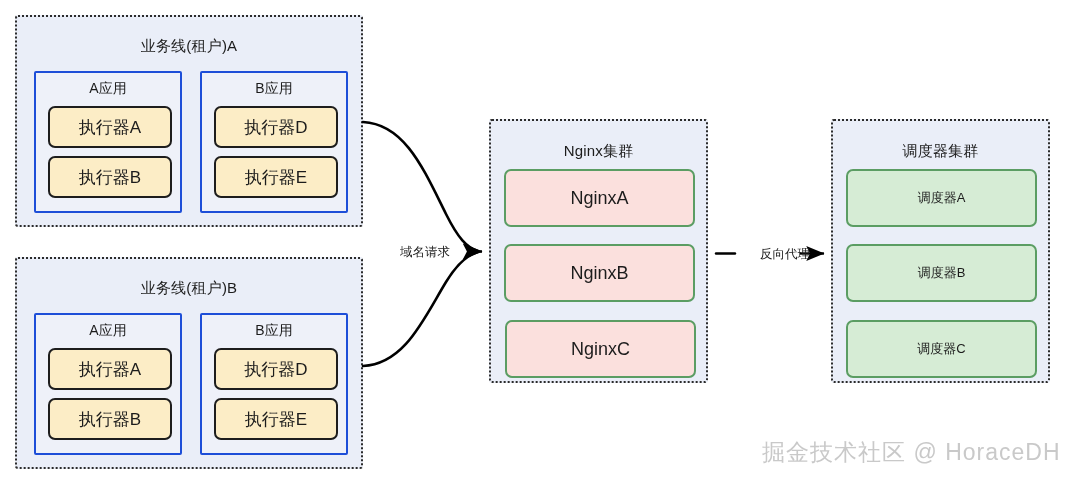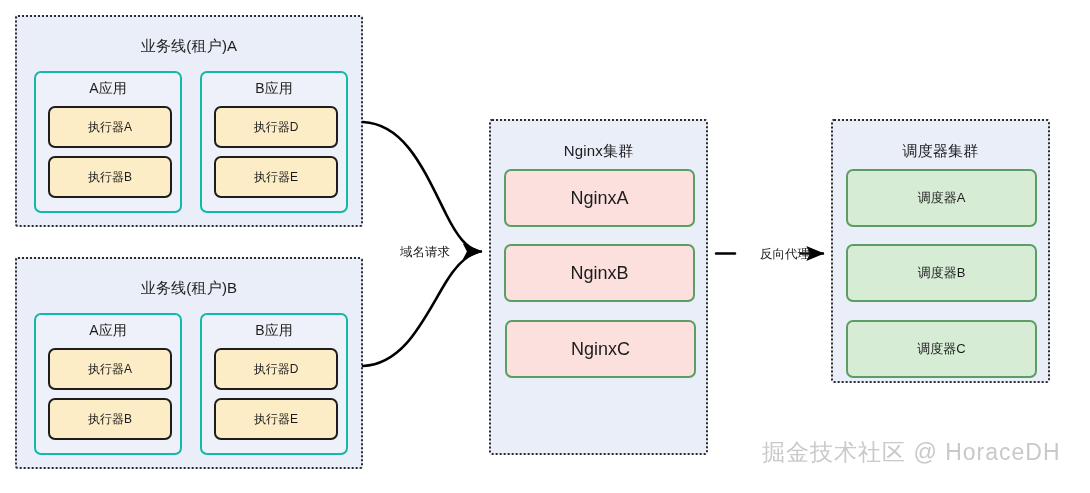--- a/index.html
+++ b/index.html
@@ -35,44 +35,44 @@
     font-size: 15px;
     color: #1c1c1c;
     letter-spacing: 0.2px;
     white-space: nowrap;
   }
 
   
   .appbox {
     position: absolute;
     box-sizing: border-box;
-    border: 2px solid #14b8a6;
+    border: 2px solid #1d4ed8;
     background: #eef1f9;
-    border-radius: 7px;
+    border-radius: 2px;
   }
   .appbox-title {
     position: absolute;
     left: 0;
     right: 0;
     top: 7px;
     text-align: center;
     font-size: 14px;
     color: #1c1c1c;
     white-space: nowrap;
   }
 
   
   .node {
     position: absolute;
     box-sizing: border-box;
     display: flex;
     align-items: center;
     justify-content: center;
     border-radius: 7px;
-    font-size: 12px;
+    font-size: 17px;
     color: #1c1c1c;
     white-space: nowrap;
   }
   .node.exec {
     background: #fcedc6;
     border: 2px solid #1d1d1d;
   }
   .node.nginx {
     background: #fbe0dd;
     border: 2px solid #5b9d63;
@@ -140,21 +140,21 @@
       <div class="node exec" style="left:12px; top:83px; width:124px; height:42px;">执行器B</div>
     </div>
 
     <div class="appbox" style="left:183px; top:54px; width:148px; height:142px;">
       <div class="appbox-title">B应用</div>
       <div class="node exec" style="left:12px; top:33px; width:124px; height:42px;">执行器D</div>
       <div class="node exec" style="left:12px; top:83px; width:124px; height:42px;">执行器E</div>
     </div>
   </div>
 
-  <div class="cluster" style="left:489px; top:119px; width:219px; height:336px;">
+  <div class="cluster" style="left:489px; top:119px; width:219px; height:264px;">
     <div class="cluster-title" style="top:21px;">Nginx集群</div>
     <div class="node nginx" style="left:13px; top:48px; width:191px; height:58px;">NginxA</div>
     <div class="node nginx" style="left:13px; top:123px; width:191px; height:58px;">NginxB</div>
     <div class="node nginx" style="left:14px; top:199px; width:191px; height:58px;">NginxC</div>
   </div>
 
   <div class="cluster" style="left:831px; top:119px; width:219px; height:264px;">
     <div class="cluster-title" style="top:21px;">调度器集群</div>
     <div class="node sched" style="left:13px; top:48px; width:191px; height:58px;">调度器A</div>
     <div class="node sched" style="left:13px; top:123px; width:191px; height:58px;">调度器B</div>

